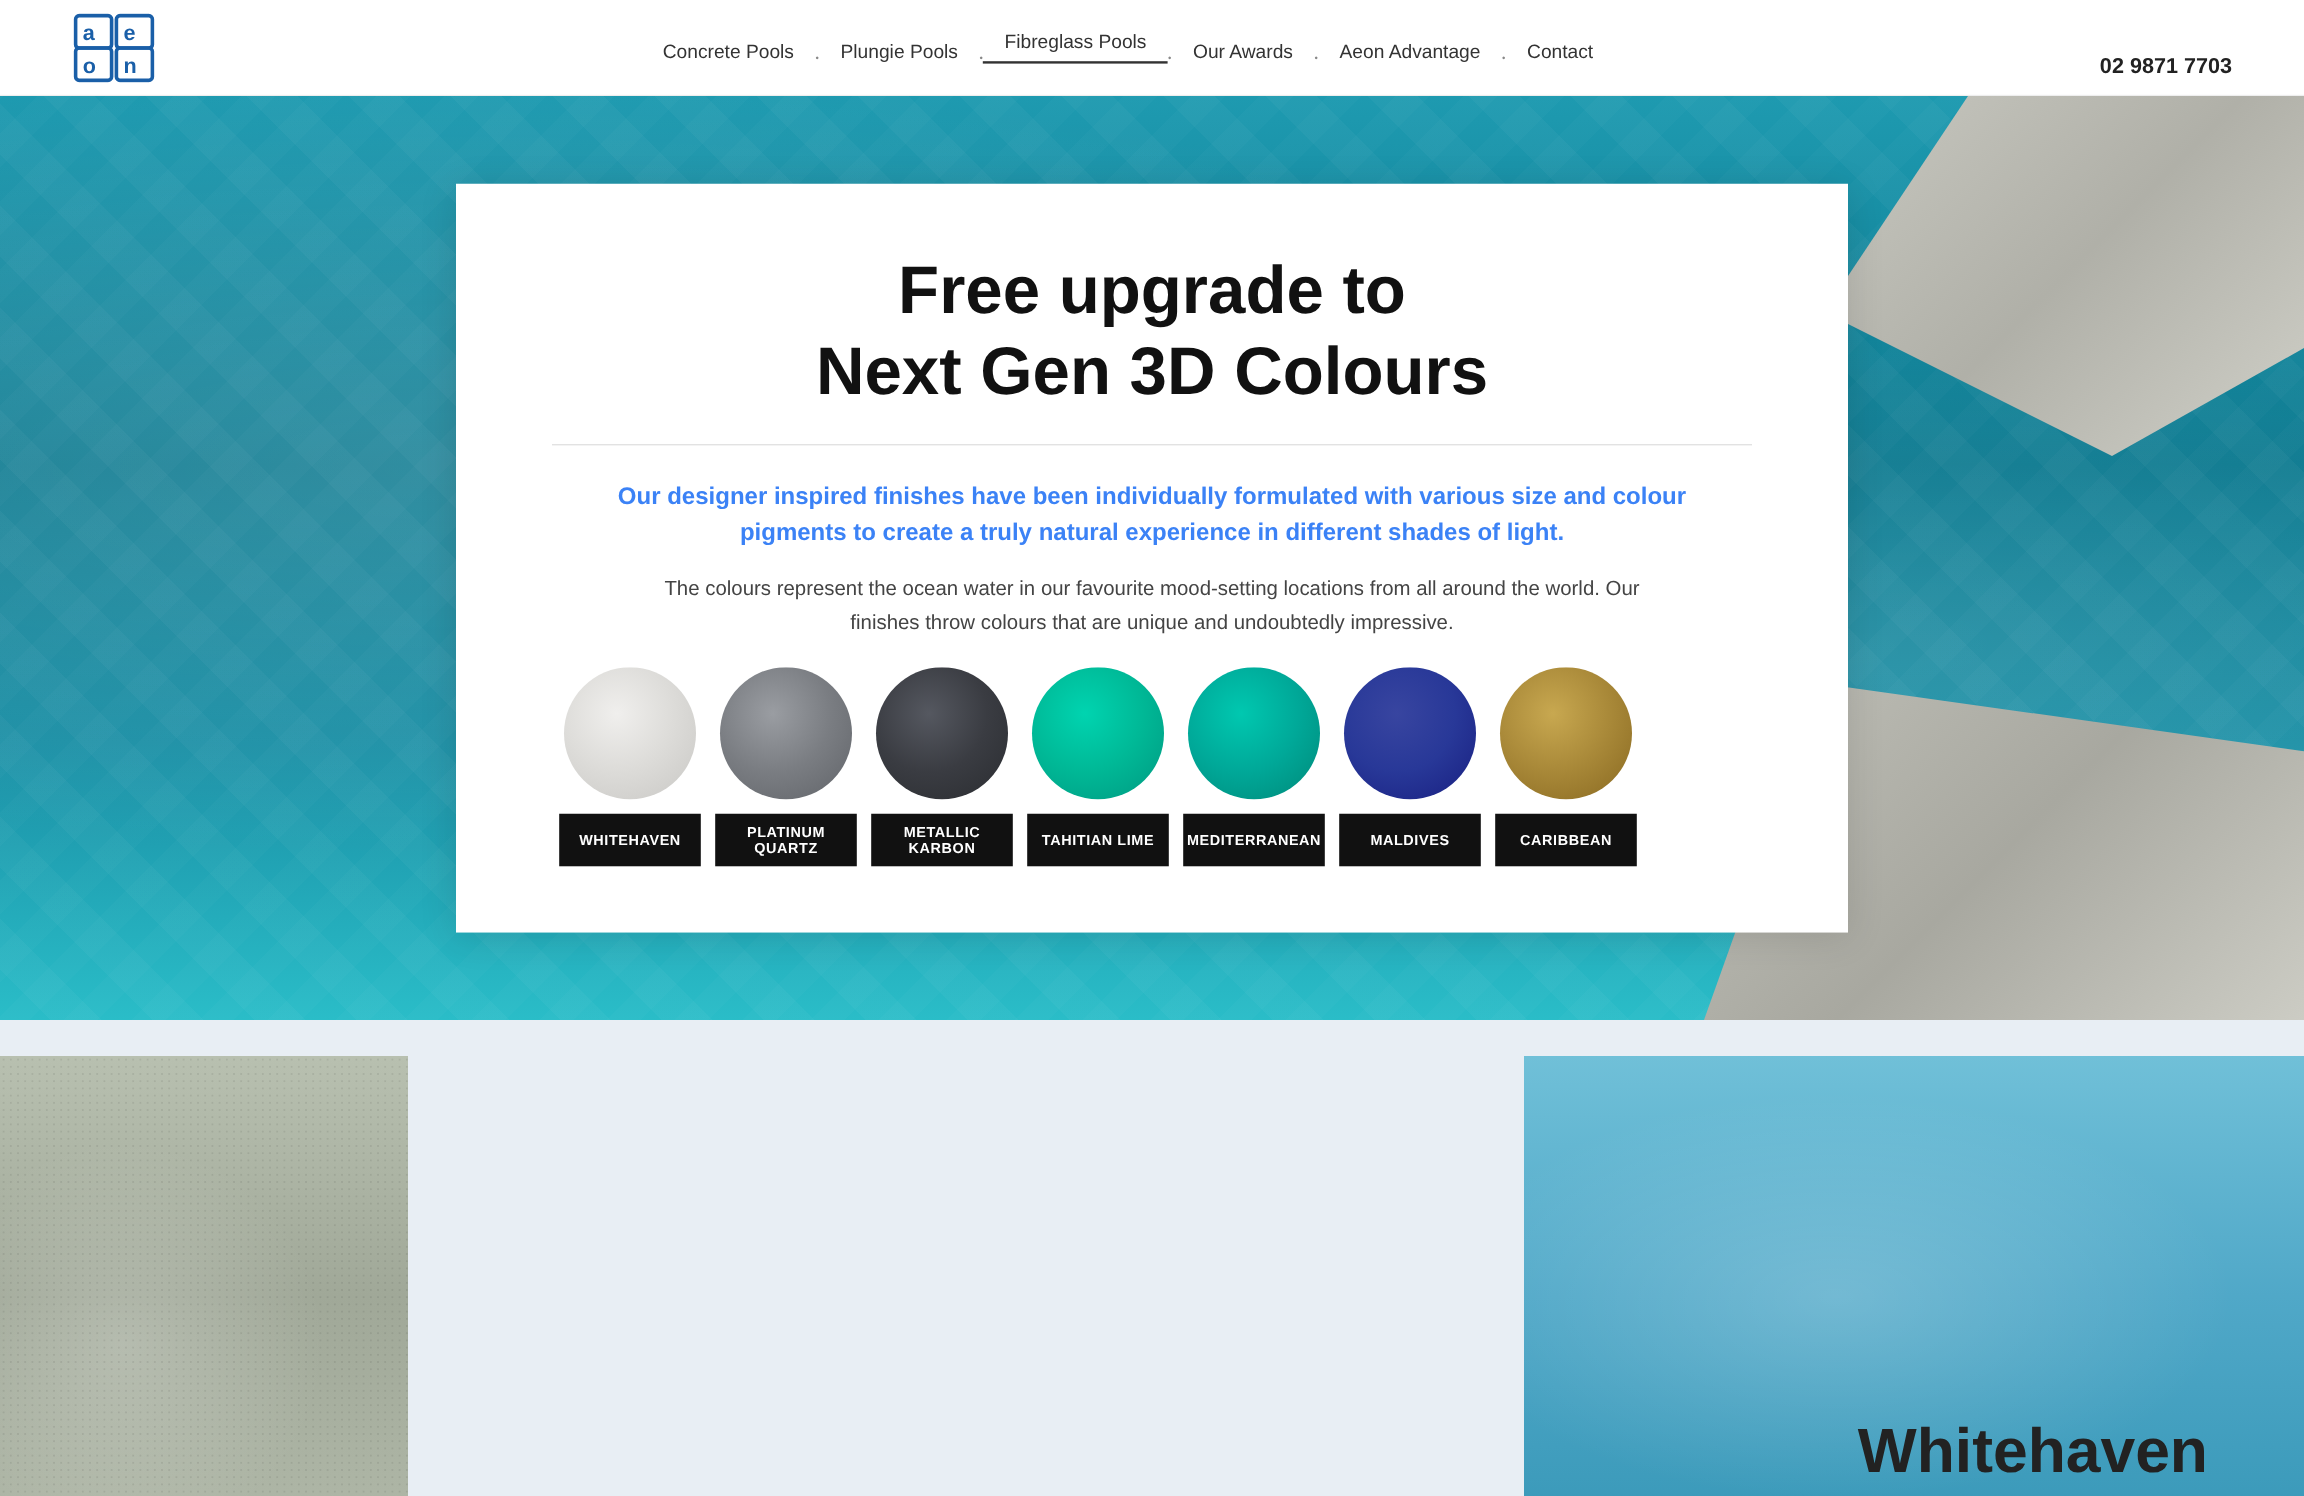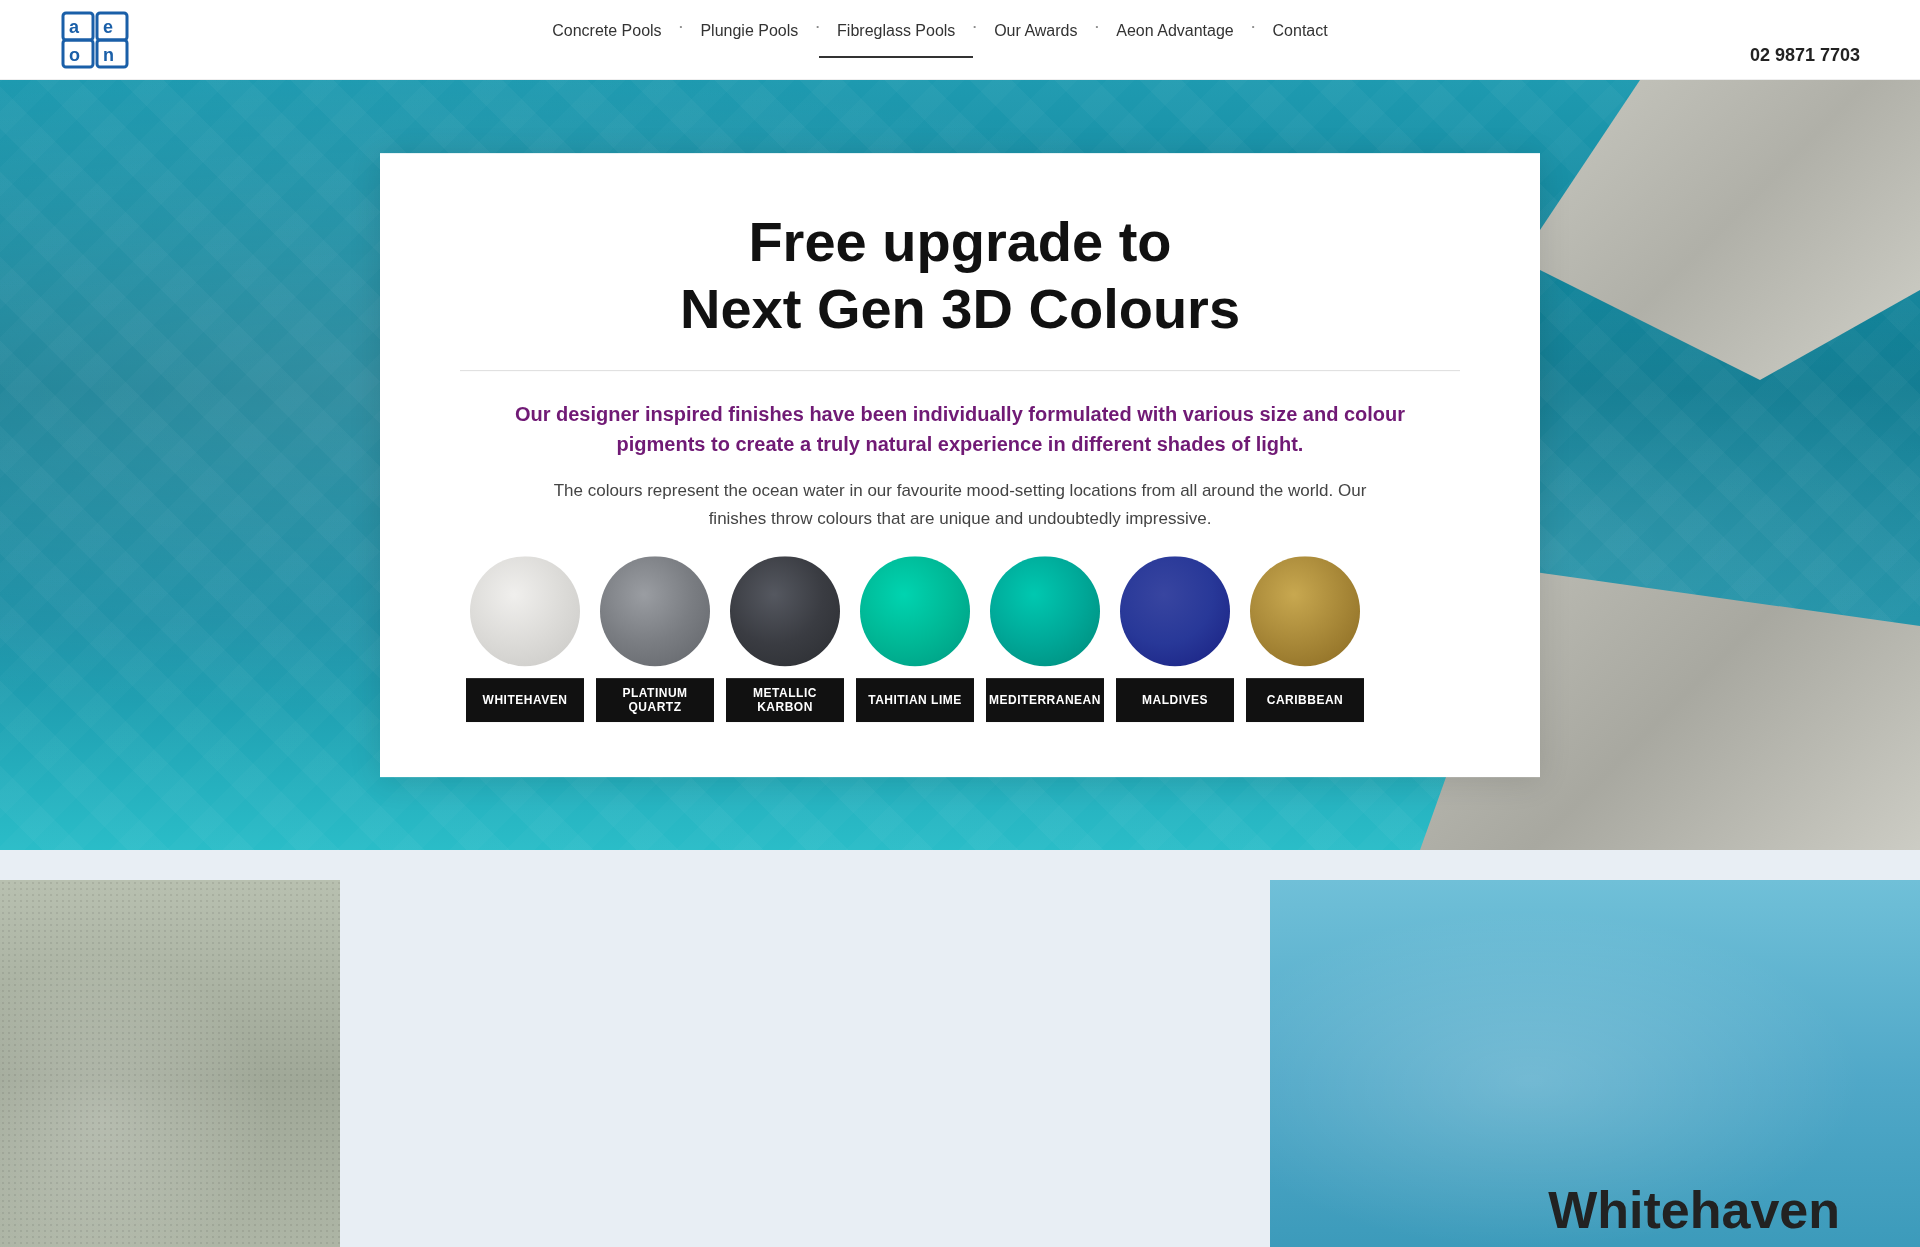--- a/index.html
+++ b/index.html
@@ -23,41 +23,41 @@
       display: flex;
       align-items: center;
       justify-content: center;
     }
     .logo-svg {
       width: 68px;
       height: 58px;
     }
     .nav {
       display: flex;
-      align-items: flex-start;
+      align-items: flex-end;
       gap: 0;
       list-style: none;
       flex: 1;
       justify-content: center;
     }
     .nav li {
       display: flex;
       align-items: center;
     }
     .nav li a {
       text-decoration: none;
       color: #333;
       font-size: 16px;
       padding: 0 18px;
       white-space: nowrap;
     }
     .nav li a.active {
       color: #333;
       border-bottom: 2px solid #333;
-      padding-bottom: 16px;
+      padding-bottom: 6px;
     }
     .nav-dot {
       color: #888;
       font-size: 8px;
     }
     .phone {
       font-size: 18px;
       font-weight: bold;
       color: #222;
       white-space: nowrap;
@@ -158,21 +158,21 @@
     }
     .card-divider {
       border: none;
       border-top: 1px solid #ddd;
       margin-bottom: 28px;
     }
     .card-highlight {
       text-align: center;
       font-size: 20px;
       font-weight: 600;
-      color: #701a75;
+      color: #3b82f6;
       line-height: 1.5;
       margin-bottom: 18px;
     }
     .card-desc {
       text-align: center;
       font-size: 17px;
       color: #444;
       line-height: 1.6;
       margin-bottom: 24px;
     }

